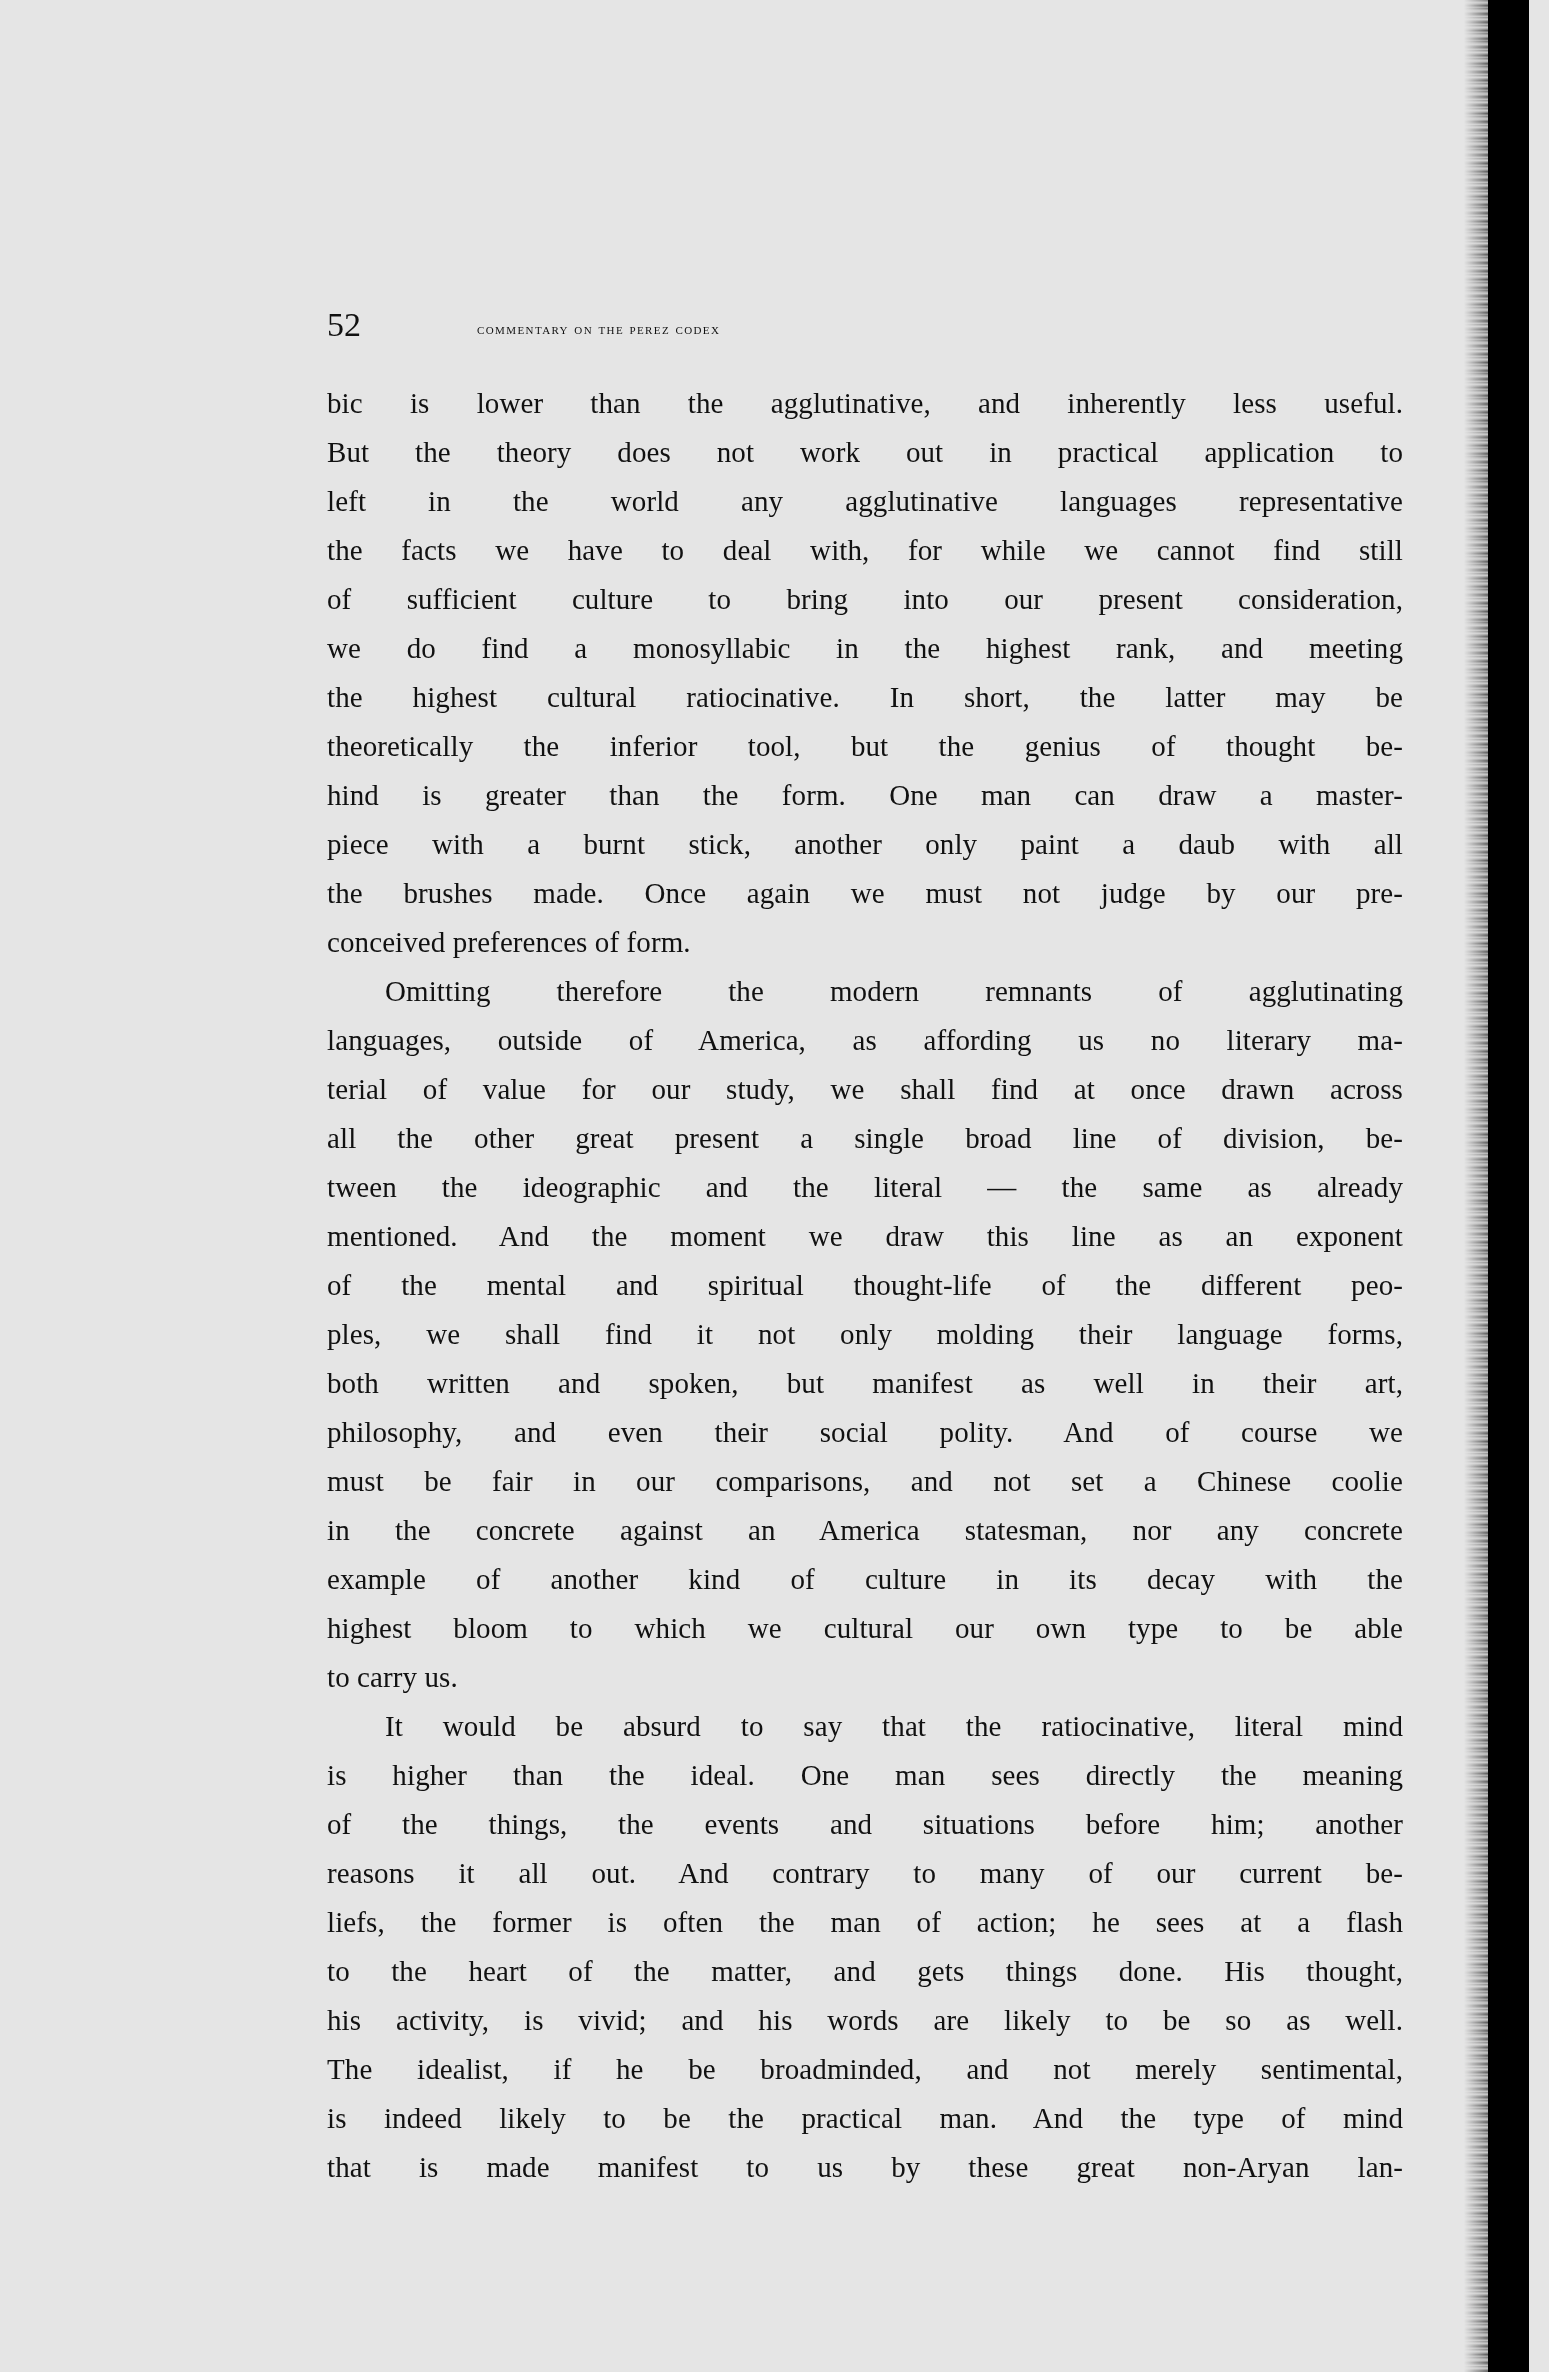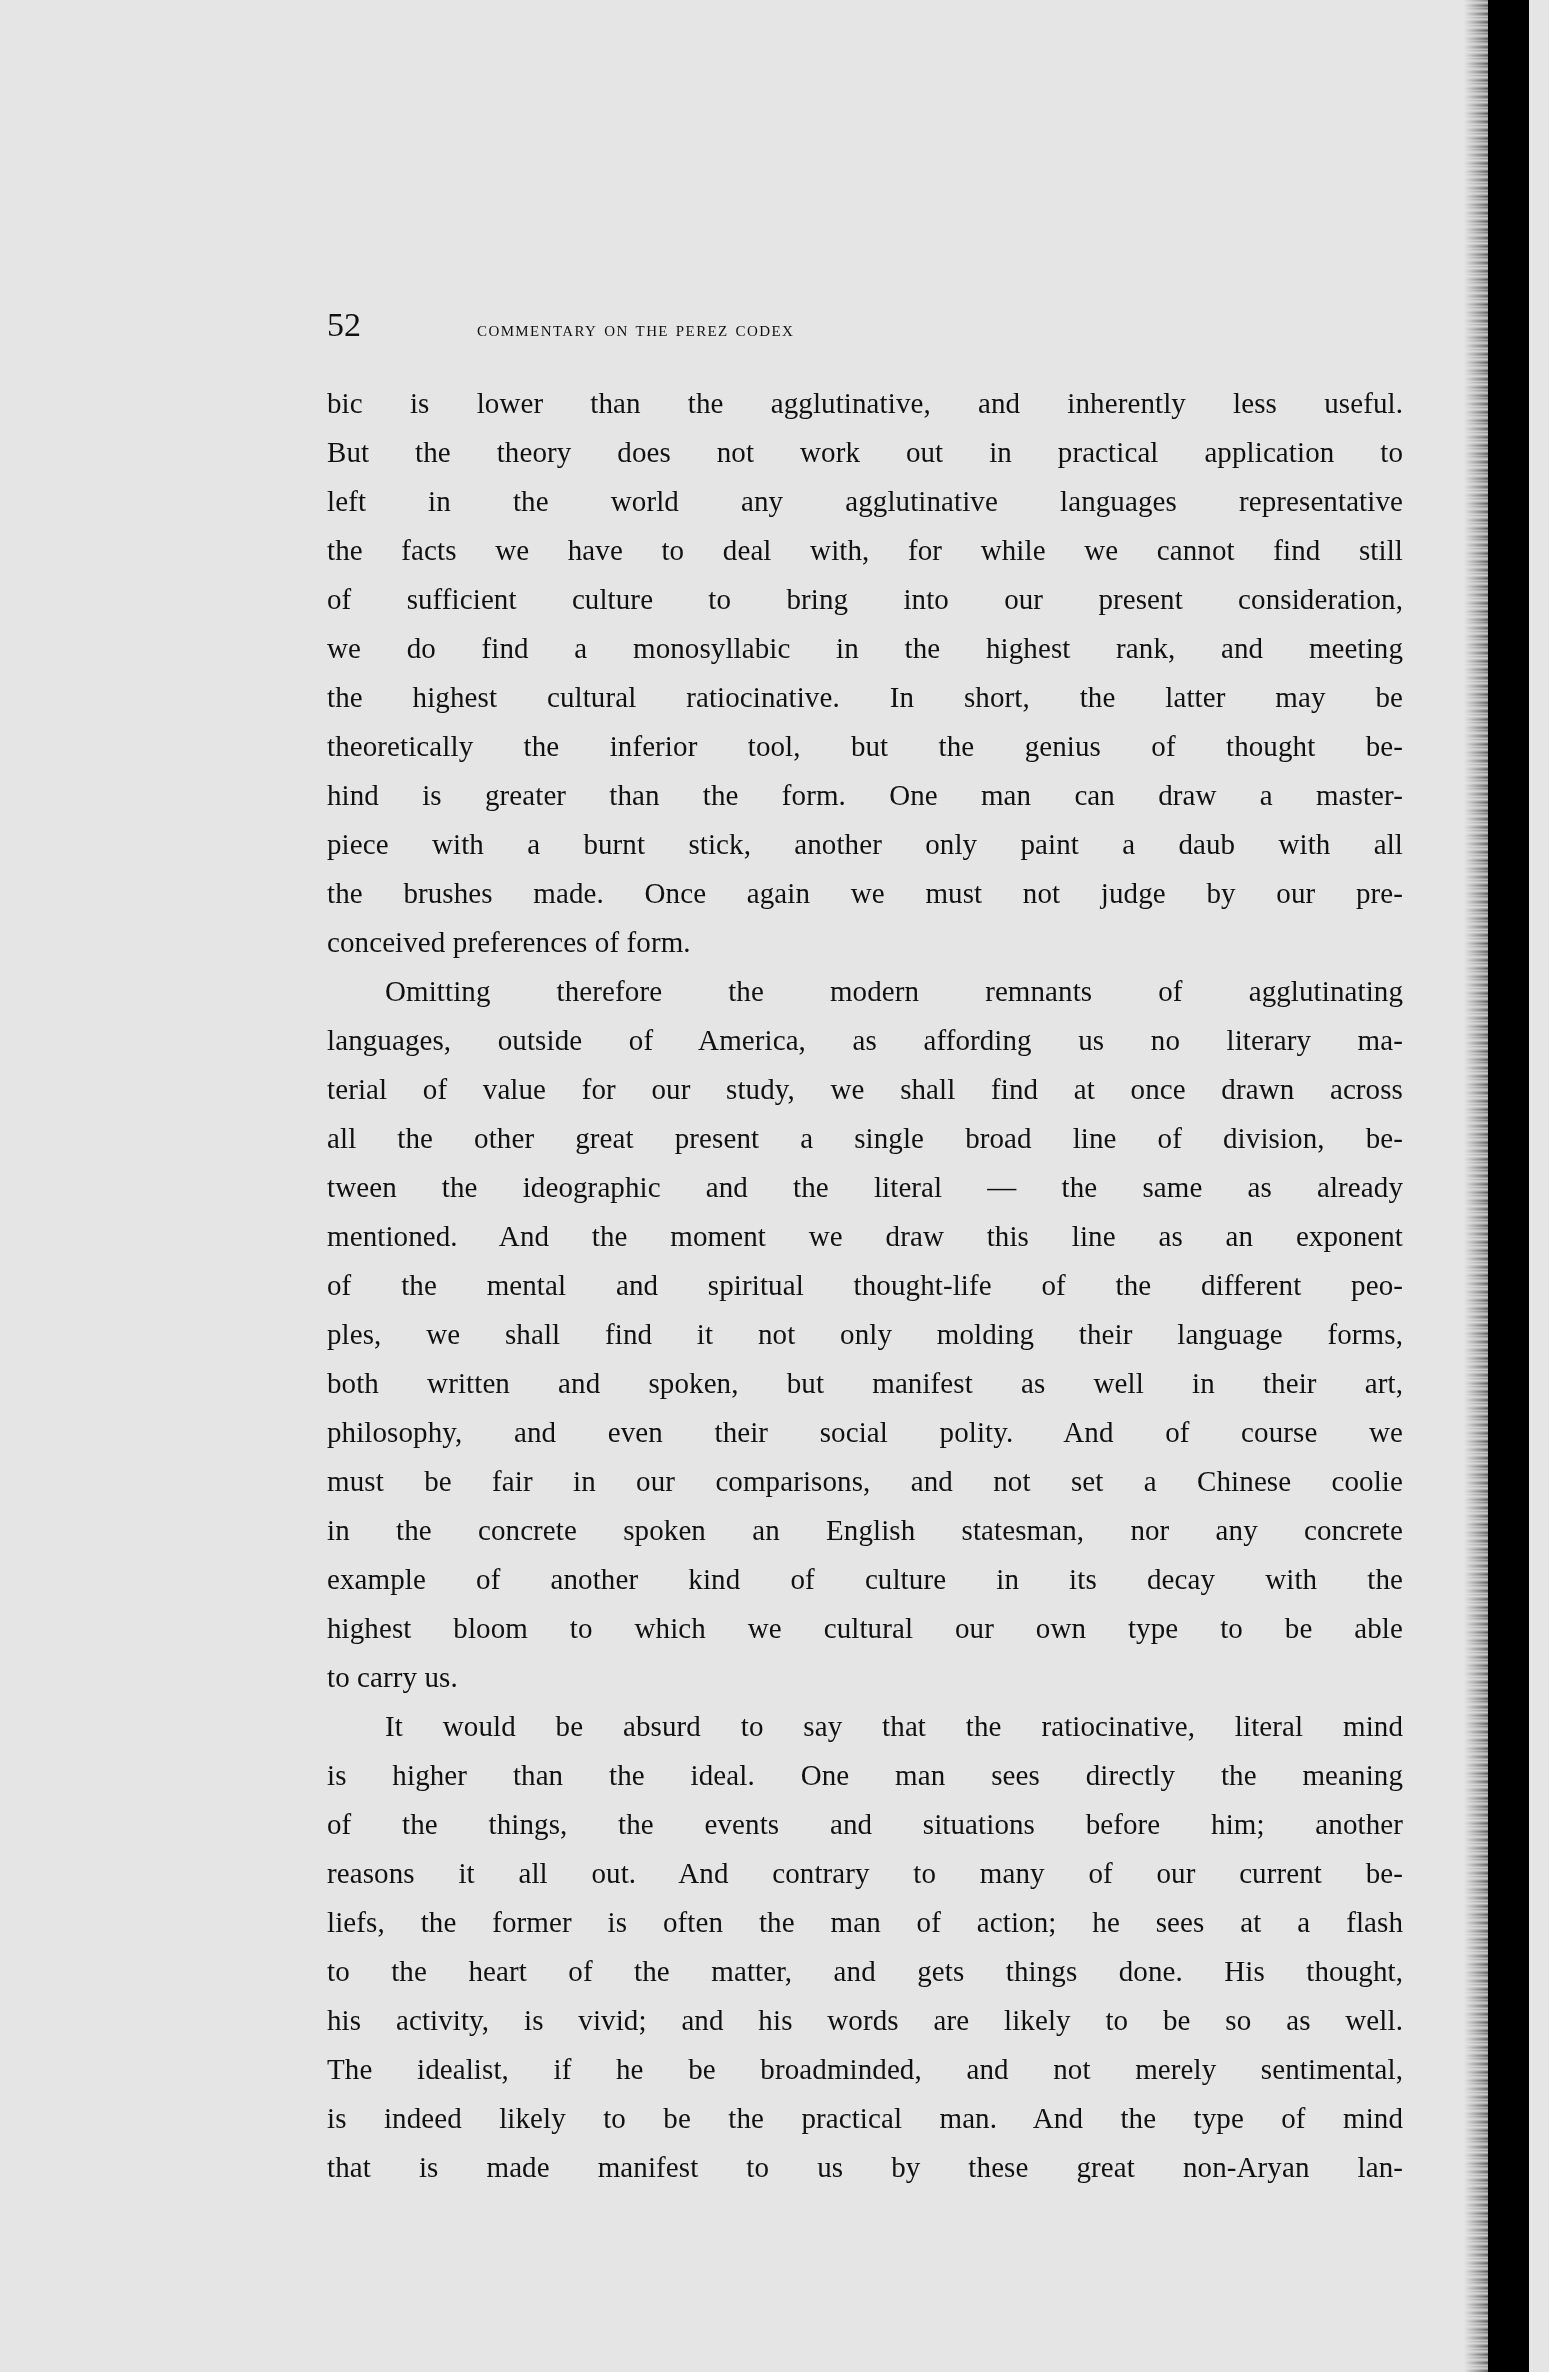--- a/index.html
+++ b/index.html
@@ -33,21 +33,21 @@
       position: absolute;
       left: 0;
       top: 0;
       font-size: 34px;
       line-height: 46px;
     }
     .running-title {
       position: absolute;
       left: 150px;
       top: 3.7px;
-      font-size: 22px;
+      font-size: 16px;
       line-height: 46px;
       letter-spacing: 1.4px;
       font-variant: small-caps;
       text-transform: lowercase;
     }
     .body-text {
       position: absolute;
       left: 327px;
       top: 379px;
       width: 1076px;
@@ -125,21 +125,21 @@
       <span class="line">languages, outside of America, as affording us no literary ma-</span>
       <span class="line">terial of value for our study, we shall find at once drawn across</span>
       <span class="line">all the other great present a single broad line of division, be-</span>
       <span class="line">tween the ideographic and the literal — the same as already</span>
       <span class="line">mentioned.  And the moment we draw this line as an exponent</span>
       <span class="line">of the mental and spiritual thought-life of the different peo-</span>
       <span class="line">ples, we shall find it not only molding their language forms,</span>
       <span class="line">both written and spoken, but manifest as well in their art,</span>
       <span class="line">philosophy, and even their social polity.  And of course we</span>
       <span class="line">must be fair in our comparisons, and not set a Chinese coolie</span>
-      <span class="line">in the concrete spoken an English statesman, nor any concrete</span>
+      <span class="line">in the concrete against an America statesman, nor any concrete</span>
       <span class="line">example of another kind of culture in its decay with the</span>
       <span class="line">highest bloom to which we cultural our own type to be able</span>
       <span class="line last">to carry us.</span>
       <span class="line indent">It would be absurd to say that the ratiocinative, literal mind</span>
       <span class="line">is higher than the ideal.  One man sees directly the meaning</span>
       <span class="line">of the things, the events and situations before him;  another</span>
       <span class="line">reasons it all out.  And contrary to many of our current be-</span>
       <span class="line">liefs, the former is often the man of action;  he sees at a flash</span>
       <span class="line">to the heart of the matter, and gets things done.  His thought,</span>
       <span class="line">his activity, is vivid;  and his words are likely to be so as well.</span>

